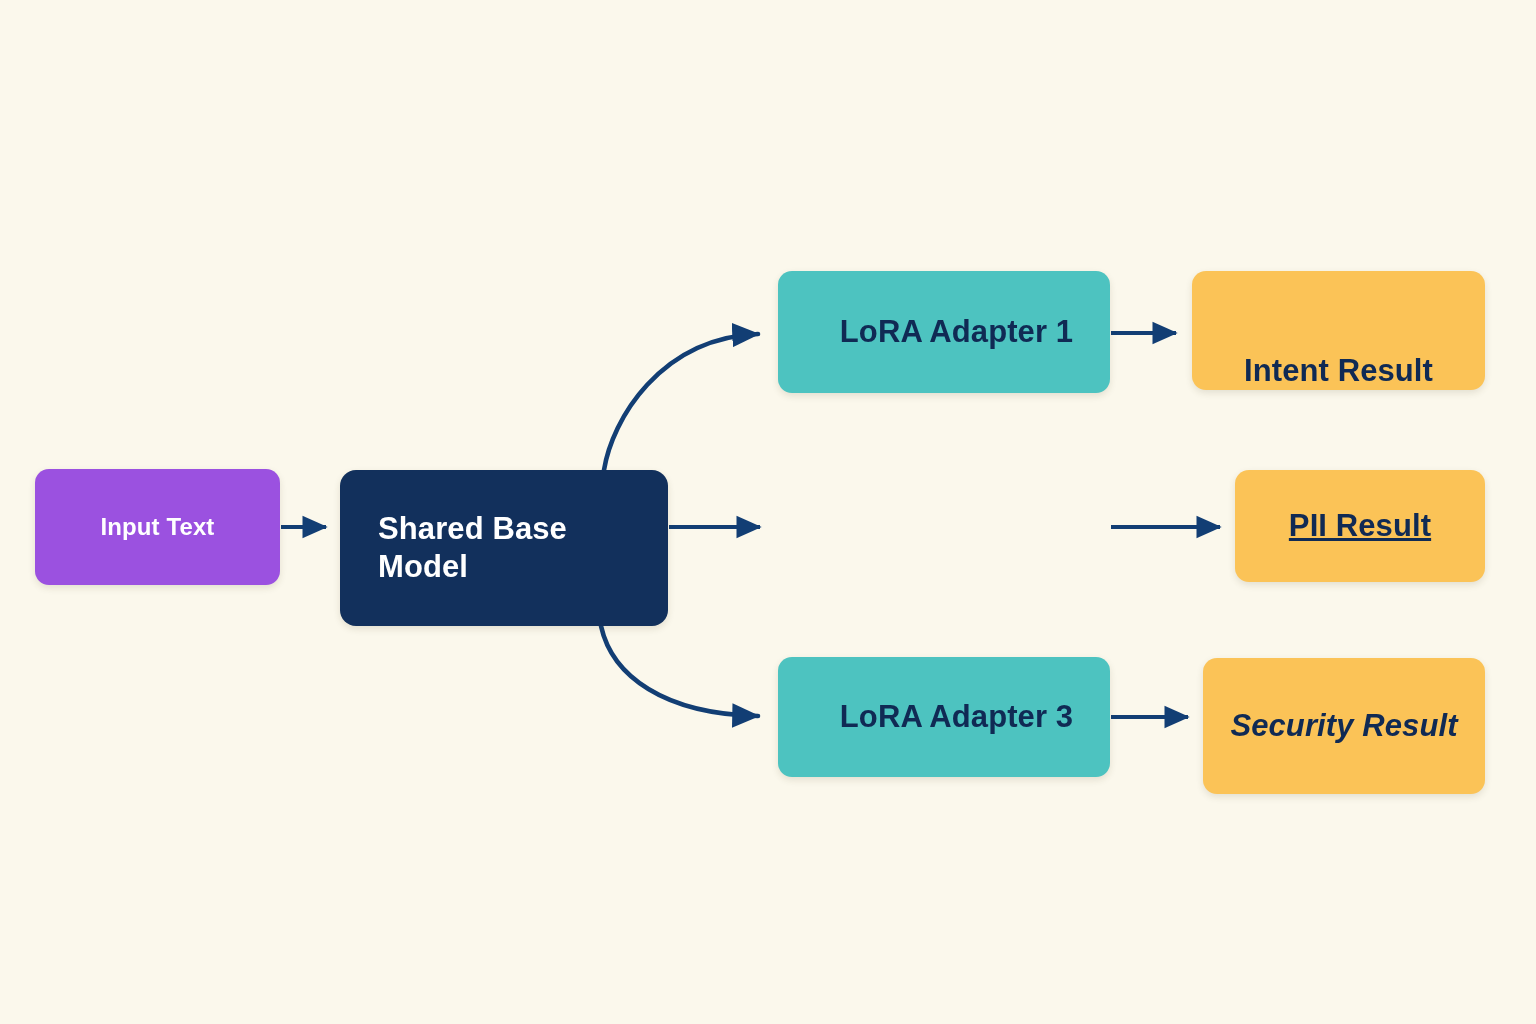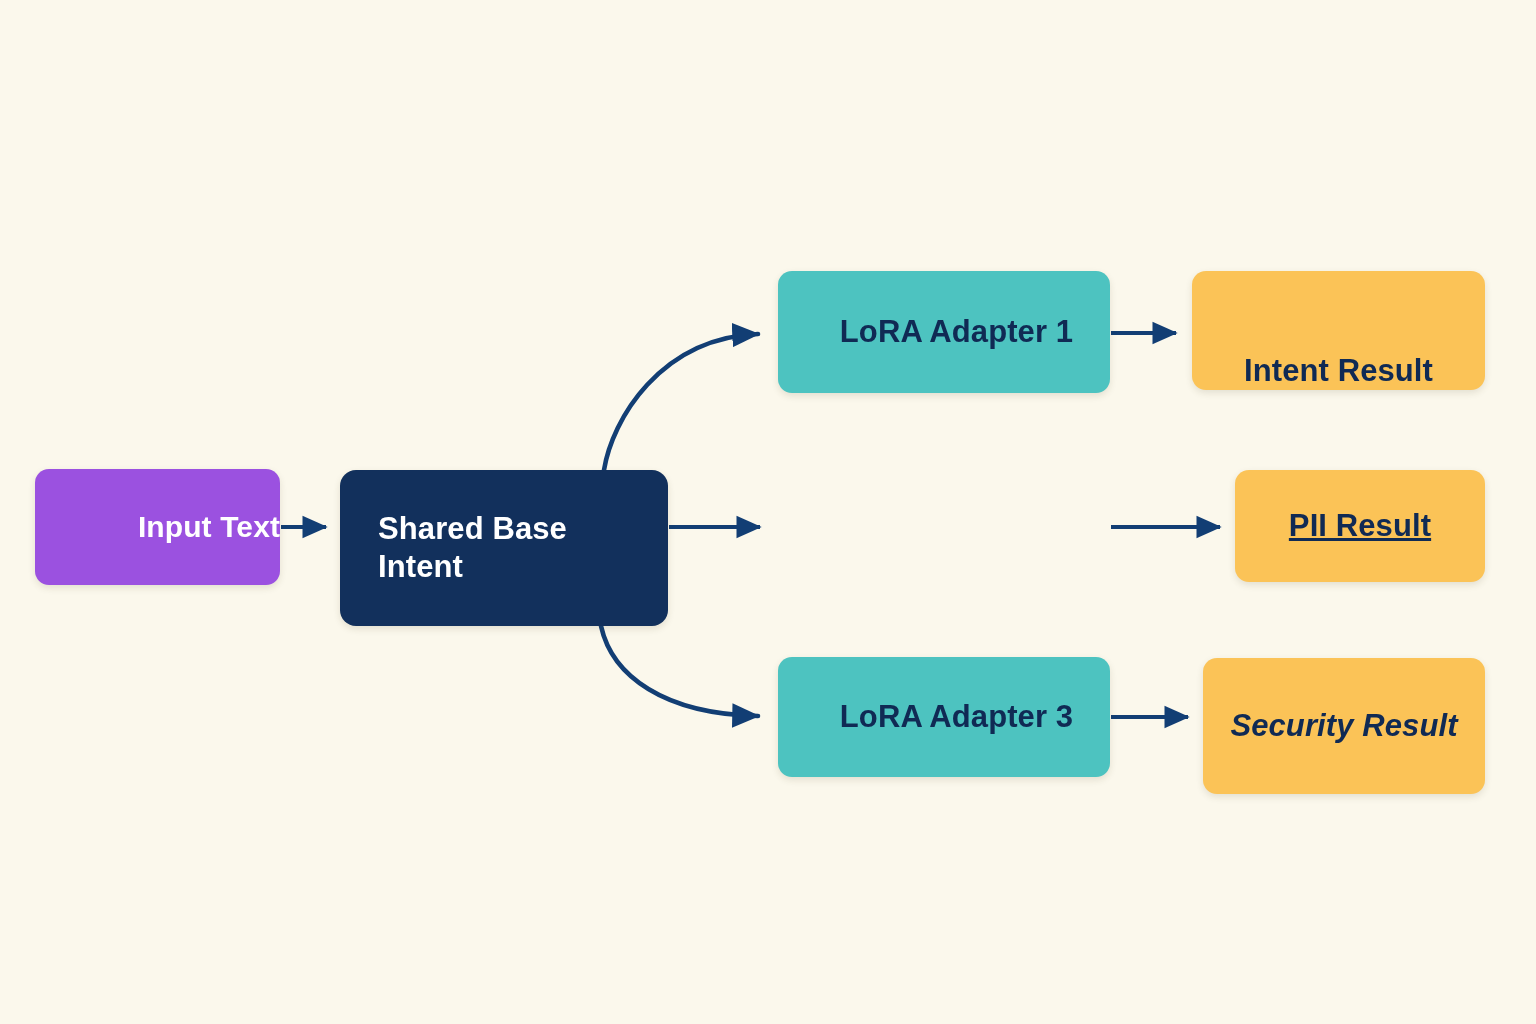--- a/index.html
+++ b/index.html
@@ -40,22 +40,22 @@
   }
   .node-label {
     display: block;
     width: 100%;
   }
   
   .node.input {
     background: #9B51E0;
     color: #ffffff;
     justify-content: center;
-    text-align: right;
-    font-size: 30px;
+    text-align: center;
+    font-size: 24px;
     font-weight: 600;
   }
   
   .node.base {
     background: #12305C;
     color: #ffffff;
     justify-content: flex-start;
     text-align: left;
     font-size: 31px;
     font-weight: 600;
@@ -110,21 +110,21 @@
     <path d="M 1111 717 L 1188 717" fill="none" stroke="#123E74" stroke-width="4.2" marker-end="url(#arrowhead)"></path>
   </svg>
 
   <div class="node input" style="left:35px; top:469px; width:245px; height:116px;">
     <span class="node-label">Input Text</span>
   </div>
 
   <div class="node base" style="left:340px; top:470px; width:328px; height:156px;">
     <span class="node-label">
       <span>Shared Base</span><br>
-      <span>Intent</span>
+      <span>Model</span>
     </span>
   </div>
 
   <div class="node adapter" style="left:778px; top:271px; width:332px; height:122px;">
     <span class="node-label">LoRA Adapter 1</span>
   </div>
 
 
   <div class="node adapter" style="left:778px; top:657px; width:332px; height:120px;align-items:center;">
     <span class="node-label">LoRA Adapter 3</span>

